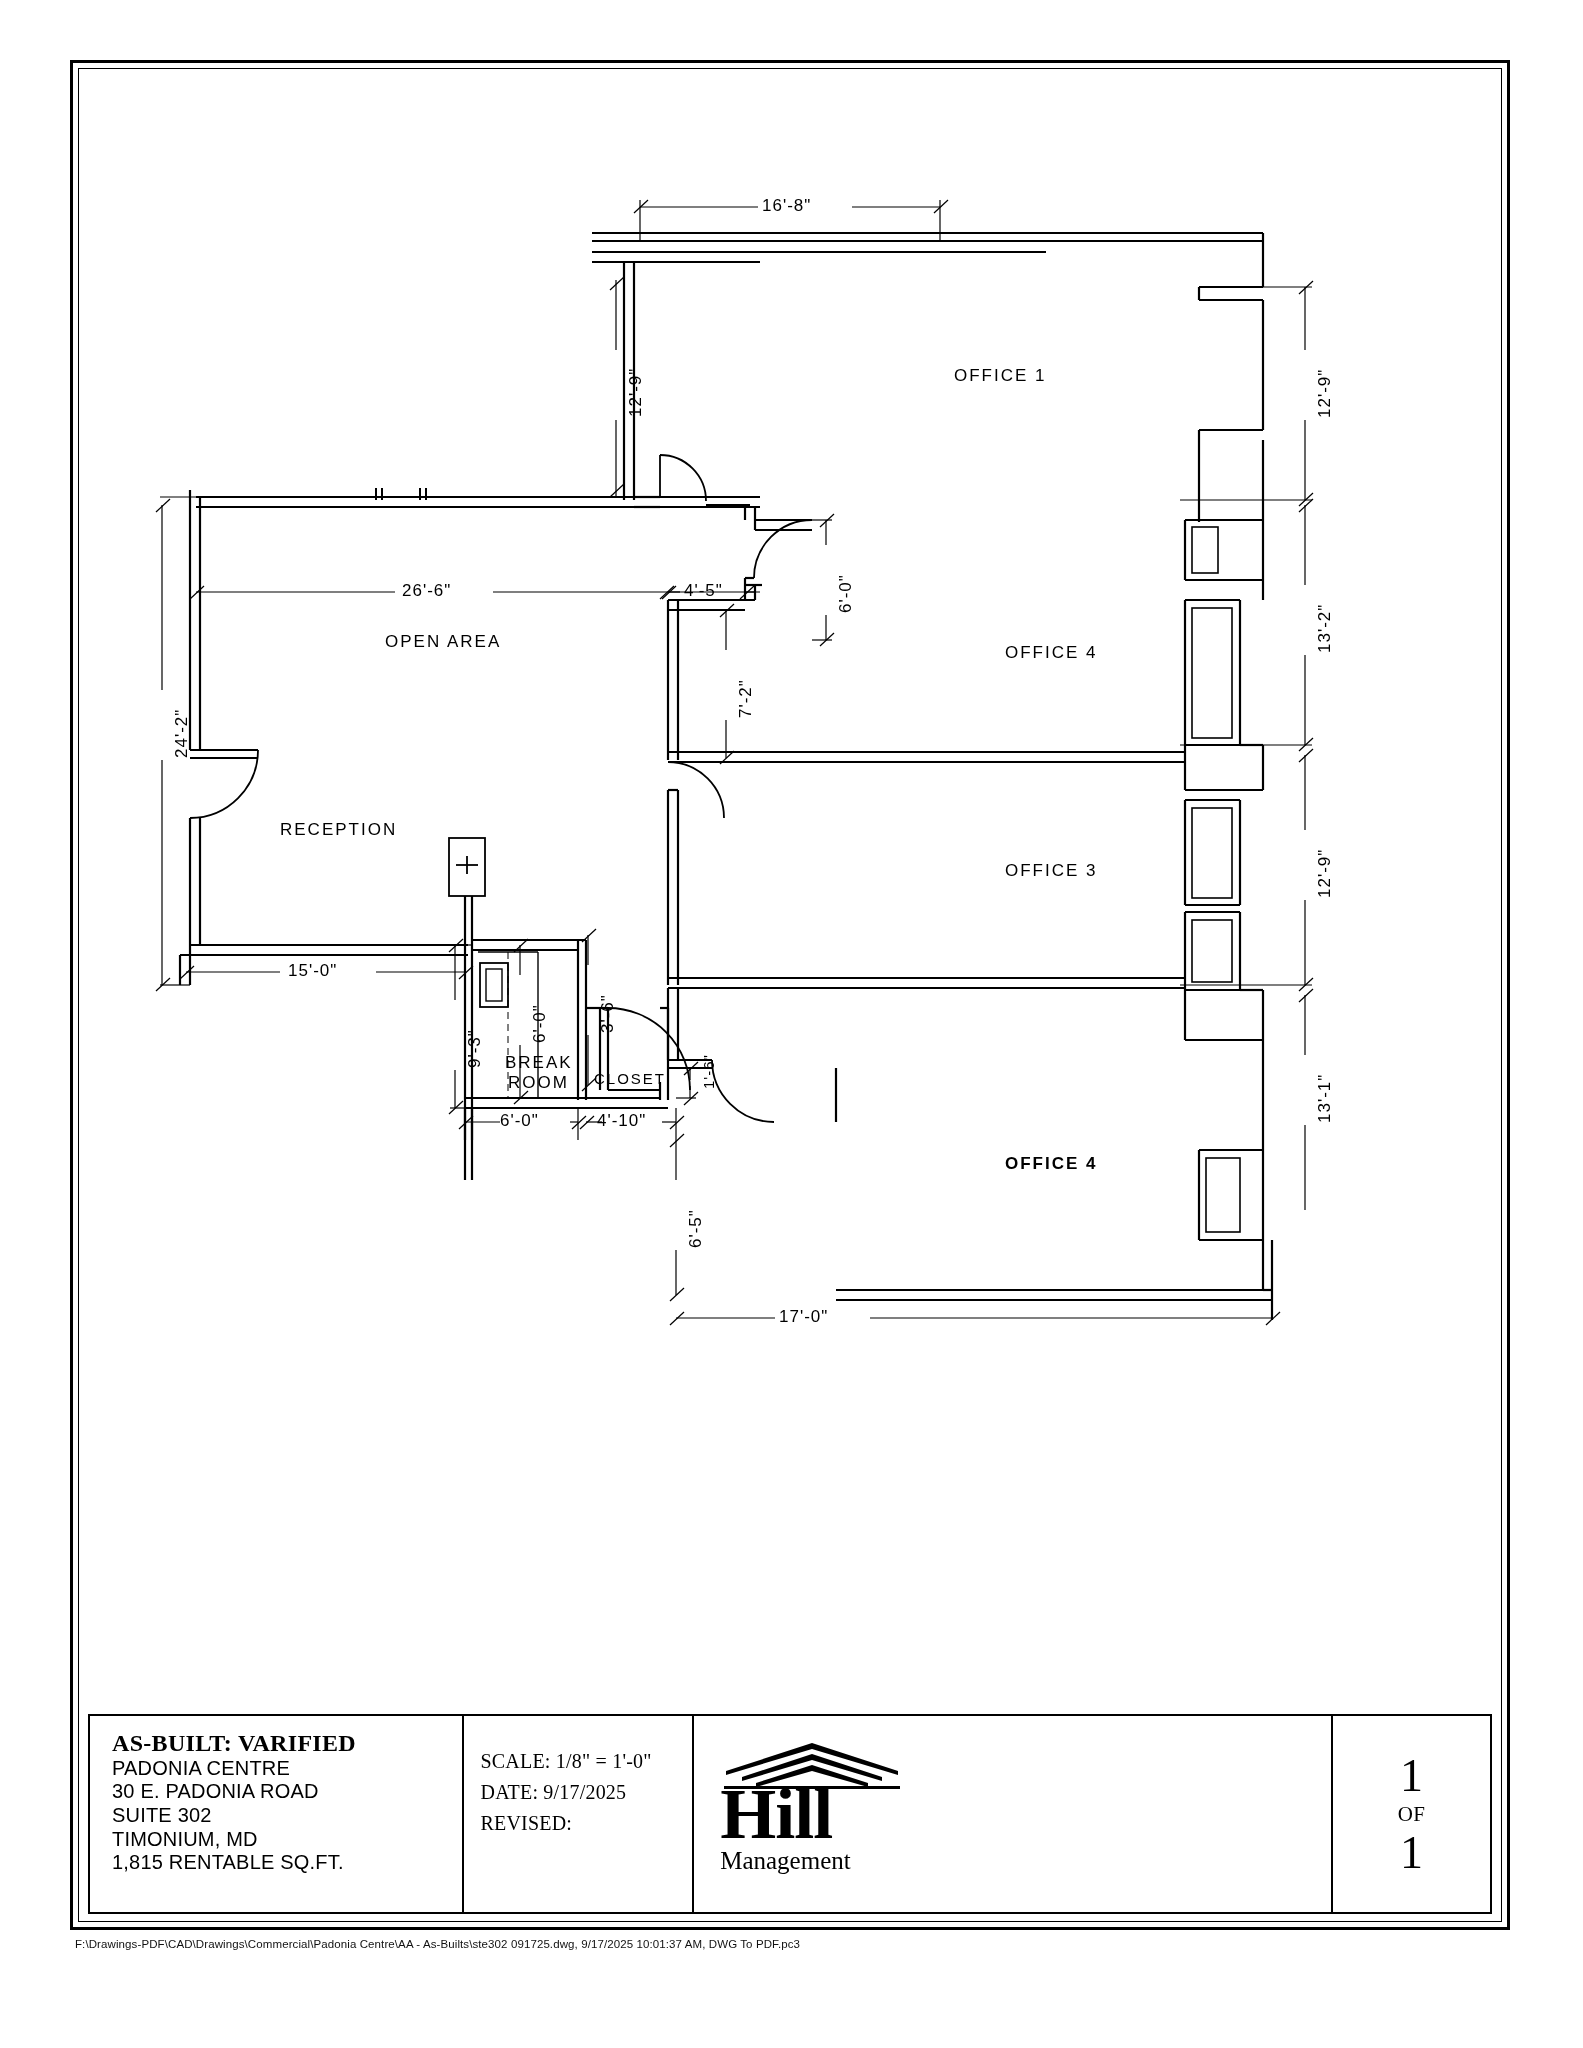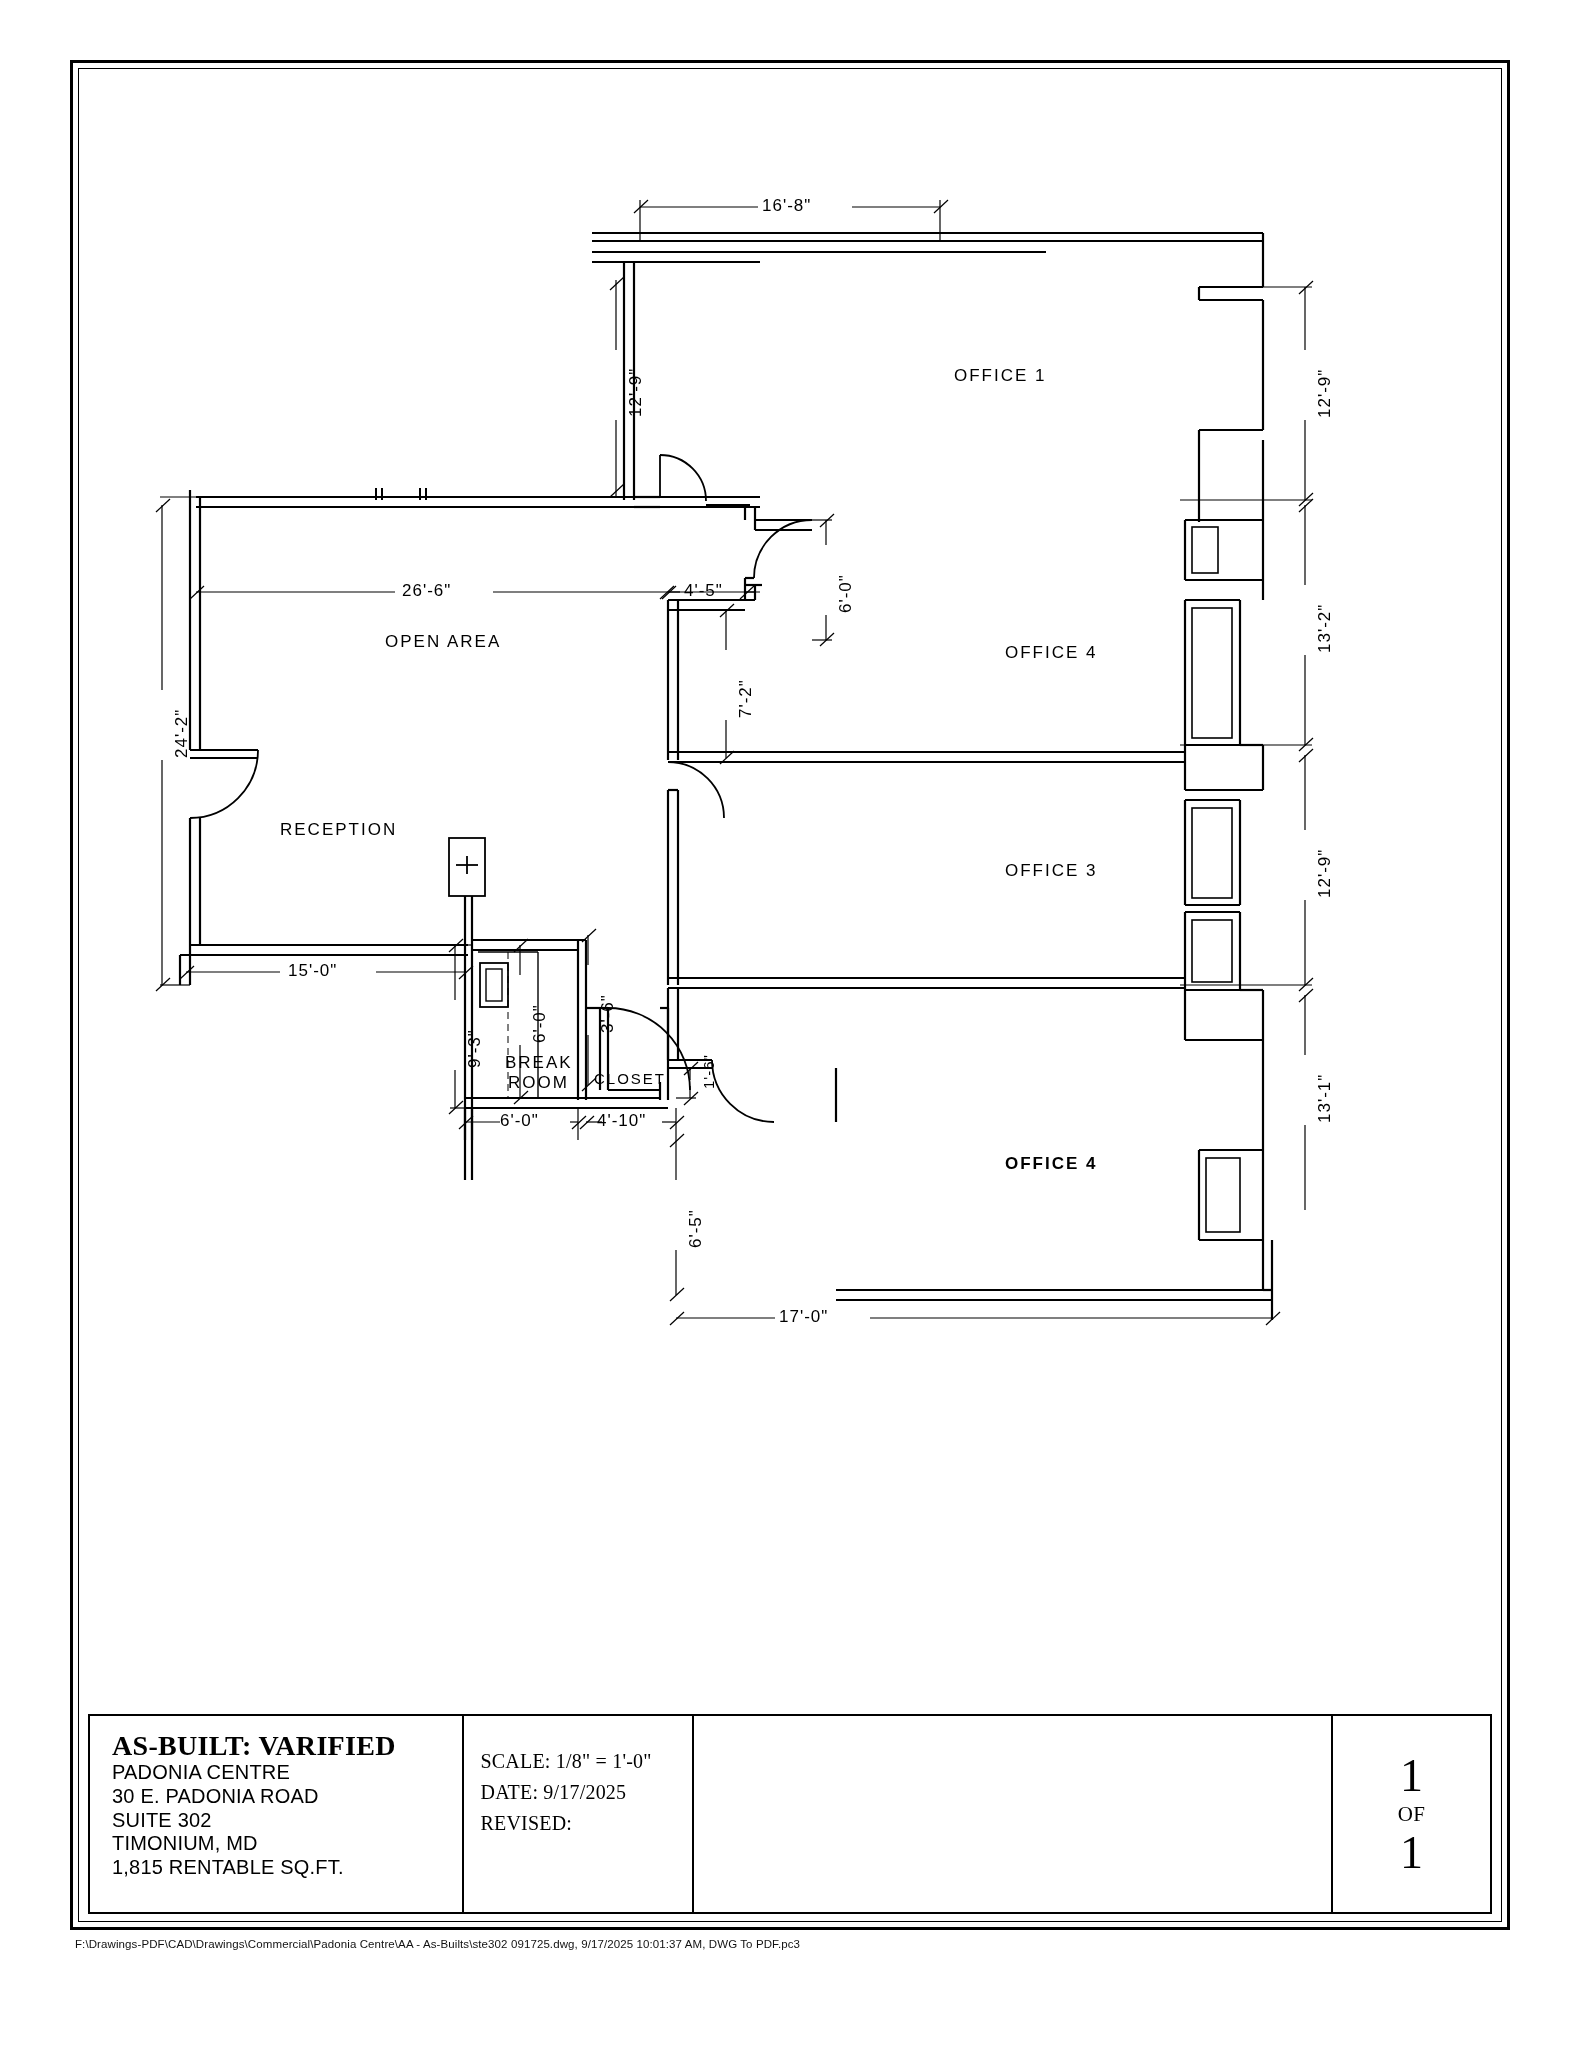--- a/index.html
+++ b/index.html
@@ -21,21 +21,21 @@
 
   
   .tblock{position:absolute;left:88px;top:1714px;width:1404px;height:200px;border:2px solid #000;box-sizing:border-box;display:flex;}
   .tb-cell{border-right:2px solid #000;box-sizing:border-box;position:relative;}
   .tb-cell:last-child{border-right:none;}
   .tb1{width:375px;padding:14px 0 0 22px;}
   .tb2{width:230px;padding:30px 0 0 16px;}
   .tb3{width:640px;display:flex;align-items:center;}
   .tb4{width:157px;display:flex;flex-direction:column;align-items:center;justify-content:center;}
 
-  .tb-title{font-family:"Liberation Serif",serif;font-size:28px;font-weight:bold;letter-spacing:0.3px;line-height:1.12;}
+  .tb-title{font-family:"Liberation Serif",serif;font-size:24px;font-weight:bold;letter-spacing:0.3px;line-height:1.12;}
   .tb-line{font-family:Liberation Sans, sans-serif;font-size:20px;line-height:1.18;letter-spacing:0.2px;}
   .tb-sc{font-family:"Liberation Serif",serif;font-size:20px;line-height:1.55;letter-spacing:0.2px;}
   .tb-addr{font-family:"Liberation Serif",serif;font-size:19px;line-height:1.26;letter-spacing:0.2px;}
 
   .logo{width:195px;height:150px;position:relative;margin-left:22px;flex:none;}
   .logo-word{font-family:"Liberation Serif",serif;font-weight:bold;font-size:72px;line-height:62px;letter-spacing:-1px;}
   .logo-sub{font-family:"Liberation Serif",serif;font-size:25px;letter-spacing:0px;margin-top:2px;}
   .logo-roof{position:absolute;left:6px;top:2px;width:180px;height:48px;}
   .addrbox{margin-left:20px;}
 
@@ -395,20 +395,32 @@
       <div class="tb-line">1,815 RENTABLE SQ.FT.</div>
     </div>
 
     <div class="tb-cell tb2">
       <div class="tb-sc">SCALE: 1/8" = 1'-0"</div>
       <div class="tb-sc">DATE: 9/17/2025</div>
       <div class="tb-sc">REVISED:</div>
     </div>
 
     <div class="tb-cell tb3">
+      <div class="logo">
+        <svg class="logo-roof" viewBox="0 0 180 48">
+          <polygon points="90,2 176,30 176,34 90,8 4,34 4,30" fill="#000"></polygon>
+          <polygon points="90,13 160,36 160,40 90,19 20,40 20,36" fill="#000"></polygon>
+          <polygon points="90,24 146,42 146,46 90,30 34,46 34,42" fill="#000"></polygon>
+          <rect x="2" y="45" width="176" height="3" fill="#000"></rect>
+        </svg>
+        <div style="position:absolute;left:4px;top:44px;">
+          <div class="logo-word">Hill</div>
+          <div class="logo-sub">Management</div>
+        </div>
+      </div>
     </div>
 
     <div class="tb-cell tb4">
       <div class="pg-num">1</div>
       <div class="pg-of">OF</div>
       <div class="pg-num">1</div>
     </div>
   </div>
 
   <div class="footpath">F:\Drawings-PDF\CAD\Drawings\Commercial\Padonia Centre\AA - As-Builts\ste302 091725.dwg, 9/17/2025 10:01:37 AM, DWG To PDF.pc3</div>

